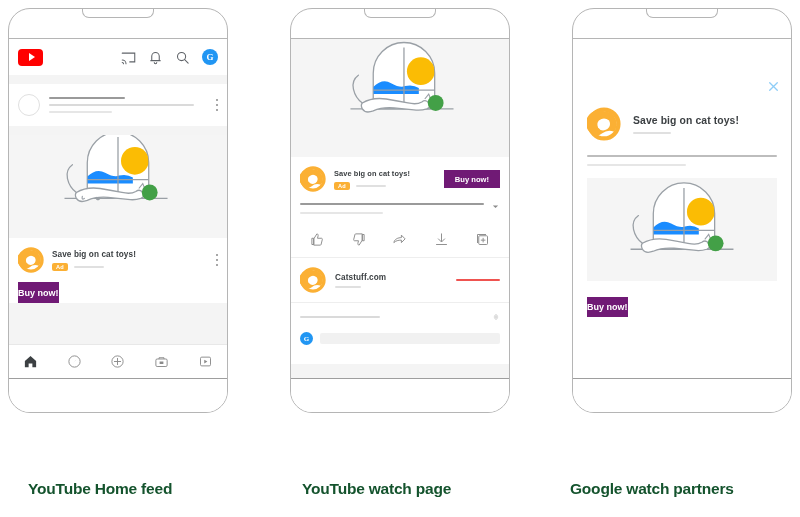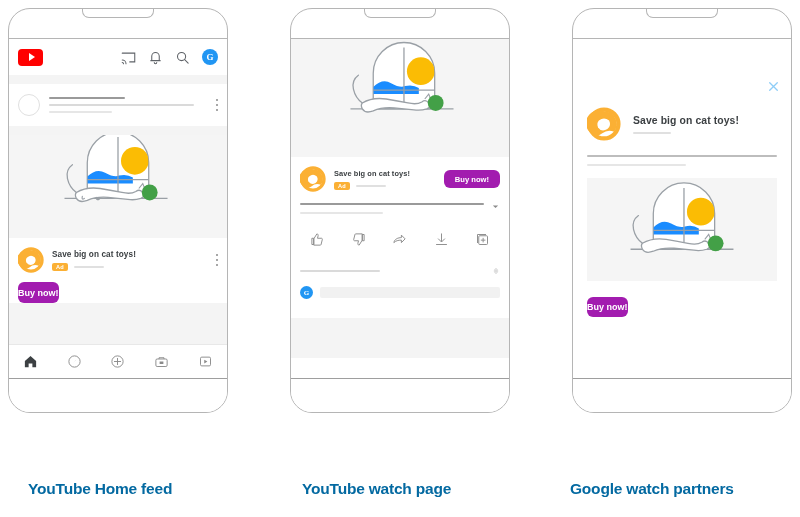--- a/index.html
+++ b/index.html
@@ -98,22 +98,22 @@
   .ad-text { flex: 1; min-width: 0; }
   .ad-title { font-size: 8.2px; color: #3c4043; font-weight: bold; white-space: nowrap; letter-spacing:.1px;}
   .ad-sub { display: flex; align-items: center; gap: 6px; margin-top: 4px; }
   .ad-badge {
     background: #fbb034; color: #fff; font-size: 5.6px; font-weight: bold;
     padding: 1px 4px; border-radius: 2px; letter-spacing: .2px;
   }
   .ad-badge-line { width: 30px; height: 2px; background: #e0e0e0; border-radius:1px; }
   .btn-buy {
     display: flex; align-items: center; justify-content: center;
-    background: #a21caf; color: #fff; font-weight: bold;
-    border-radius: 6px; cursor: pointer; border: none;
+    background: #701a75; color: #fff; font-weight: bold;
+    border-radius: 0; cursor: pointer; border: none;
     font-family: "Liberation Sans", sans-serif;
   }
   .btn-buy-wide { height: 21px; font-size: 9px; margin: 0 9px 10px; }
   .btn-buy-sm { height: 18px; font-size: 7.6px; padding: 0 11px; flex: none; }
 
   
   .nav {
     position: absolute; bottom: 0; left: 0; right: 0; height: 34px;
     background: #fff; border-top: 1px solid #e8e8e8;
     display: flex; align-items: center; justify-content: space-around;
@@ -146,21 +146,21 @@
   .p3-logo { width: 34px; height: 34px; flex: none; }
   .p3-title { font-size: 10.4px; color: #3c4043; font-weight: bold; letter-spacing:.1px;}
   .p3-titleline { width: 38px; height: 2px; background: #e0e0e0; margin-top: 6px; border-radius:1px;}
   .p3-desc { padding: 14px 14px 0; display: flex; flex-direction: column; gap: 7px; }
   .p3-illus-wrap { padding: 12px 14px 0; }
   .p3-btn { margin: 16px 14px 0; height: 20px; font-size: 9px; }
 
   
   .caption {
     position: absolute; top: 480px;
-    font-size: 15.5px; font-weight: bold; color: #0369a1;
+    font-size: 15.5px; font-weight: bold; color: #14532d;
     letter-spacing: -.2px; white-space: nowrap;
   }
   .cap-1 { left: 28px; }
   .cap-2 { left: 302px; }
   .cap-3 { left: 570px; }
 </style>
 </head>
 <body>
 
 <div class="stage">
@@ -352,20 +352,32 @@
           </svg>
           <svg class="ico" viewBox="0 0 24 24">
             <path d="M12 3v12M7 11l5 5 5-5M4 20h16" fill="none" stroke="#8a8a8a" stroke-width="1.5" stroke-linecap="round"></path>
           </svg>
           <svg class="ico" viewBox="0 0 24 24">
             <rect x="6" y="6" width="14" height="14" rx="1.5" fill="none" stroke="#8a8a8a" stroke-width="1.5"></rect>
             <path d="M4 17V4h13M13 10v6M10 13h6" fill="none" stroke="#8a8a8a" stroke-width="1.5" stroke-linecap="round"></path>
           </svg>
         </div>
 
+        <div class="chan-row">
+          <svg class="ad-logo" viewBox="0 0 40 40">
+            <circle cx="20" cy="20" r="17" fill="none" stroke="#fbb034" stroke-width="5"></circle>
+            <path d="M20 5 a15 15 0 0 1 12 24 q-8 -3 -14 2 q-5 4 -10 2 A15 15 0 0 1 20 5 Z" fill="#fbb034"></path>
+            <path d="M14 16 q6 -5 12 0 q3 6 -2 10 q-7 4 -11 -2 q-2 -5 1 -8 Z" fill="#fff"></path>
+          </svg>
+          <div style="flex:1">
+            <div class="chan-name">Catstuff.com</div>
+            <div class="chan-sub"></div>
+          </div>
+          <div class="sub-line"></div>
+        </div>
 
         <div class="comment-sec">
           <div class="comment-head">
             <div class="ln" style="width:40%"></div>
             <svg style="width:8px;height:10px" viewBox="0 0 24 24">
               <path d="M12 4 7 10h10zM12 20 7 14h10z" fill="none" stroke="#b0b0b0" stroke-width="1.6" stroke-linejoin="round"></path>
             </svg>
           </div>
           <div class="comment-row">
             <div class="avatar-g" style="width:13px;height:13px;font-size:7px">G</div>

